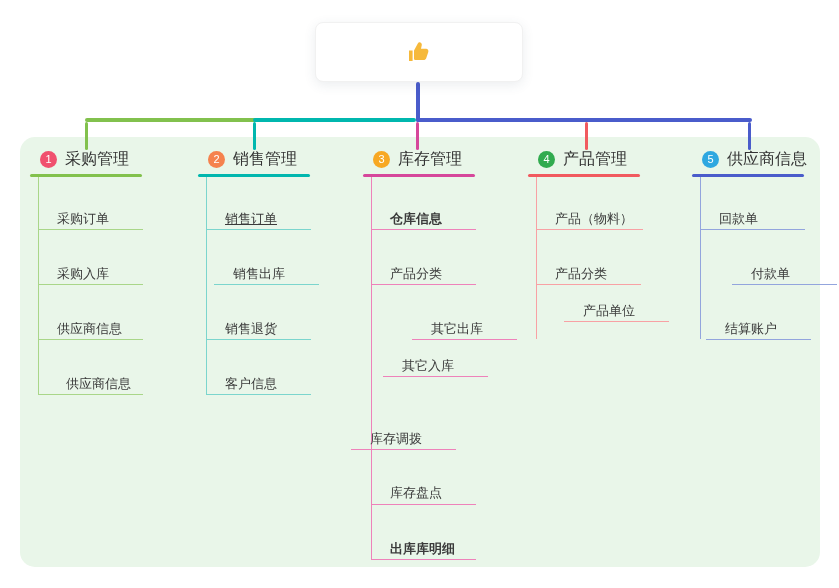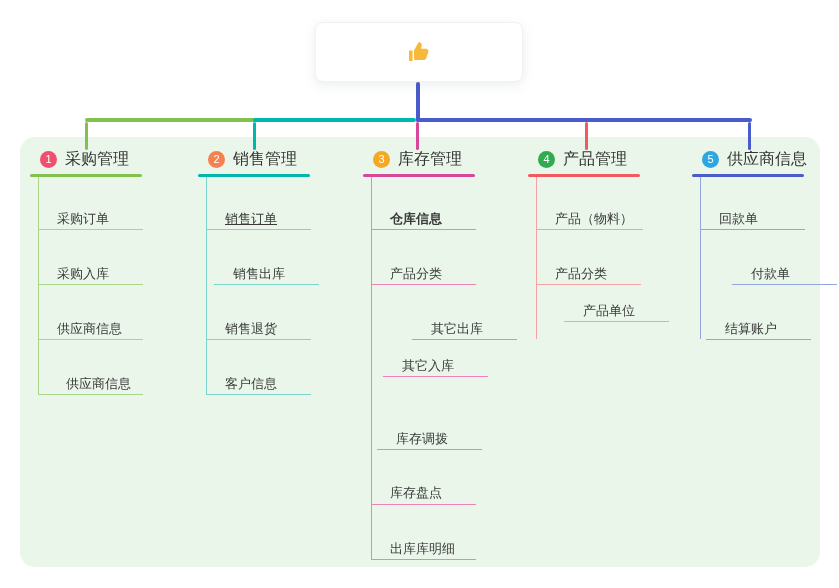--- a/index.html
+++ b/index.html
@@ -81,23 +81,23 @@
       <div class="branch-header" style="left: 373px; top: 148px;">
         <span class="badge" style="background: rgb(247, 168, 35);">3</span>
         <span>库存管理</span>
       </div>
       <div class="branch-underline" style="left: 363px; top: 174px; width: 112px; background: rgb(214, 71, 155);"></div>
       <div class="branch-trunk" style="left: 371px; top: 177px; height: 382px; background: rgb(238, 130, 186);"></div>
       <div class="branch-item" style="left: 371px; top: 210px; border-bottom-color: rgb(238, 130, 186); font-weight: bold;">仓库信息</div>
       <div class="branch-item" style="left: 371px; top: 265px; border-bottom-color: rgb(238, 130, 186);">产品分类</div>
       <div class="branch-item" style="left: 371px; top: 320px; border-bottom-color: rgb(238, 130, 186); margin-left: 41px;">其它出库</div>
       <div class="branch-item" style="left: 371px; top: 357px; border-bottom-color: rgb(238, 130, 186); margin-left: 12px;">其它入库</div>
-      <div class="branch-item" style="left: 377px; top: 430px; border-bottom-color: rgb(238, 130, 186);">库存调拨</div>
+      <div class="branch-item" style="left: 351px; top: 430px; border-bottom-color: rgb(238, 130, 186);">库存调拨</div>
       <div class="branch-item" style="left: 371px; top: 485px; border-bottom-color: rgb(238, 130, 186); font-family: Liberation Mono, monospace;">库存盘点</div>
-      <div class="branch-item" style="left: 371px; top: 540px; border-bottom-color: rgb(238, 130, 186);">出库库明细</div>
+      <div class="branch-item" style="left: 371px; top: 540px; border-bottom-color: rgb(238, 130, 186); font-weight: bold;">出库库明细</div>
       <div class="branch-header" style="left: 538px; top: 148px;">
         <span class="badge" style="background: rgb(49, 171, 79);">4</span>
         <span>产品管理</span>
       </div>
       <div class="branch-underline" style="left: 528px; top: 174px; width: 112px; background: rgb(241, 90, 95);"></div>
       <div class="branch-trunk" style="left: 536px; top: 177px; height: 162px; background: rgb(248, 161, 164);"></div>
       <div class="branch-item" style="left: 536px; top: 210px; border-bottom-color: rgb(248, 161, 164);">产品（物料）</div>
       <div class="branch-item" style="left: 536px; top: 265px; border-bottom-color: rgb(248, 161, 164);">产品分类</div>
       <div class="branch-item" style="left: 536px; top: 302px; border-bottom-color: rgb(248, 161, 164); margin-left: 28px;">产品单位</div>
       <div class="branch-header" style="left: 702px; top: 148px;">

